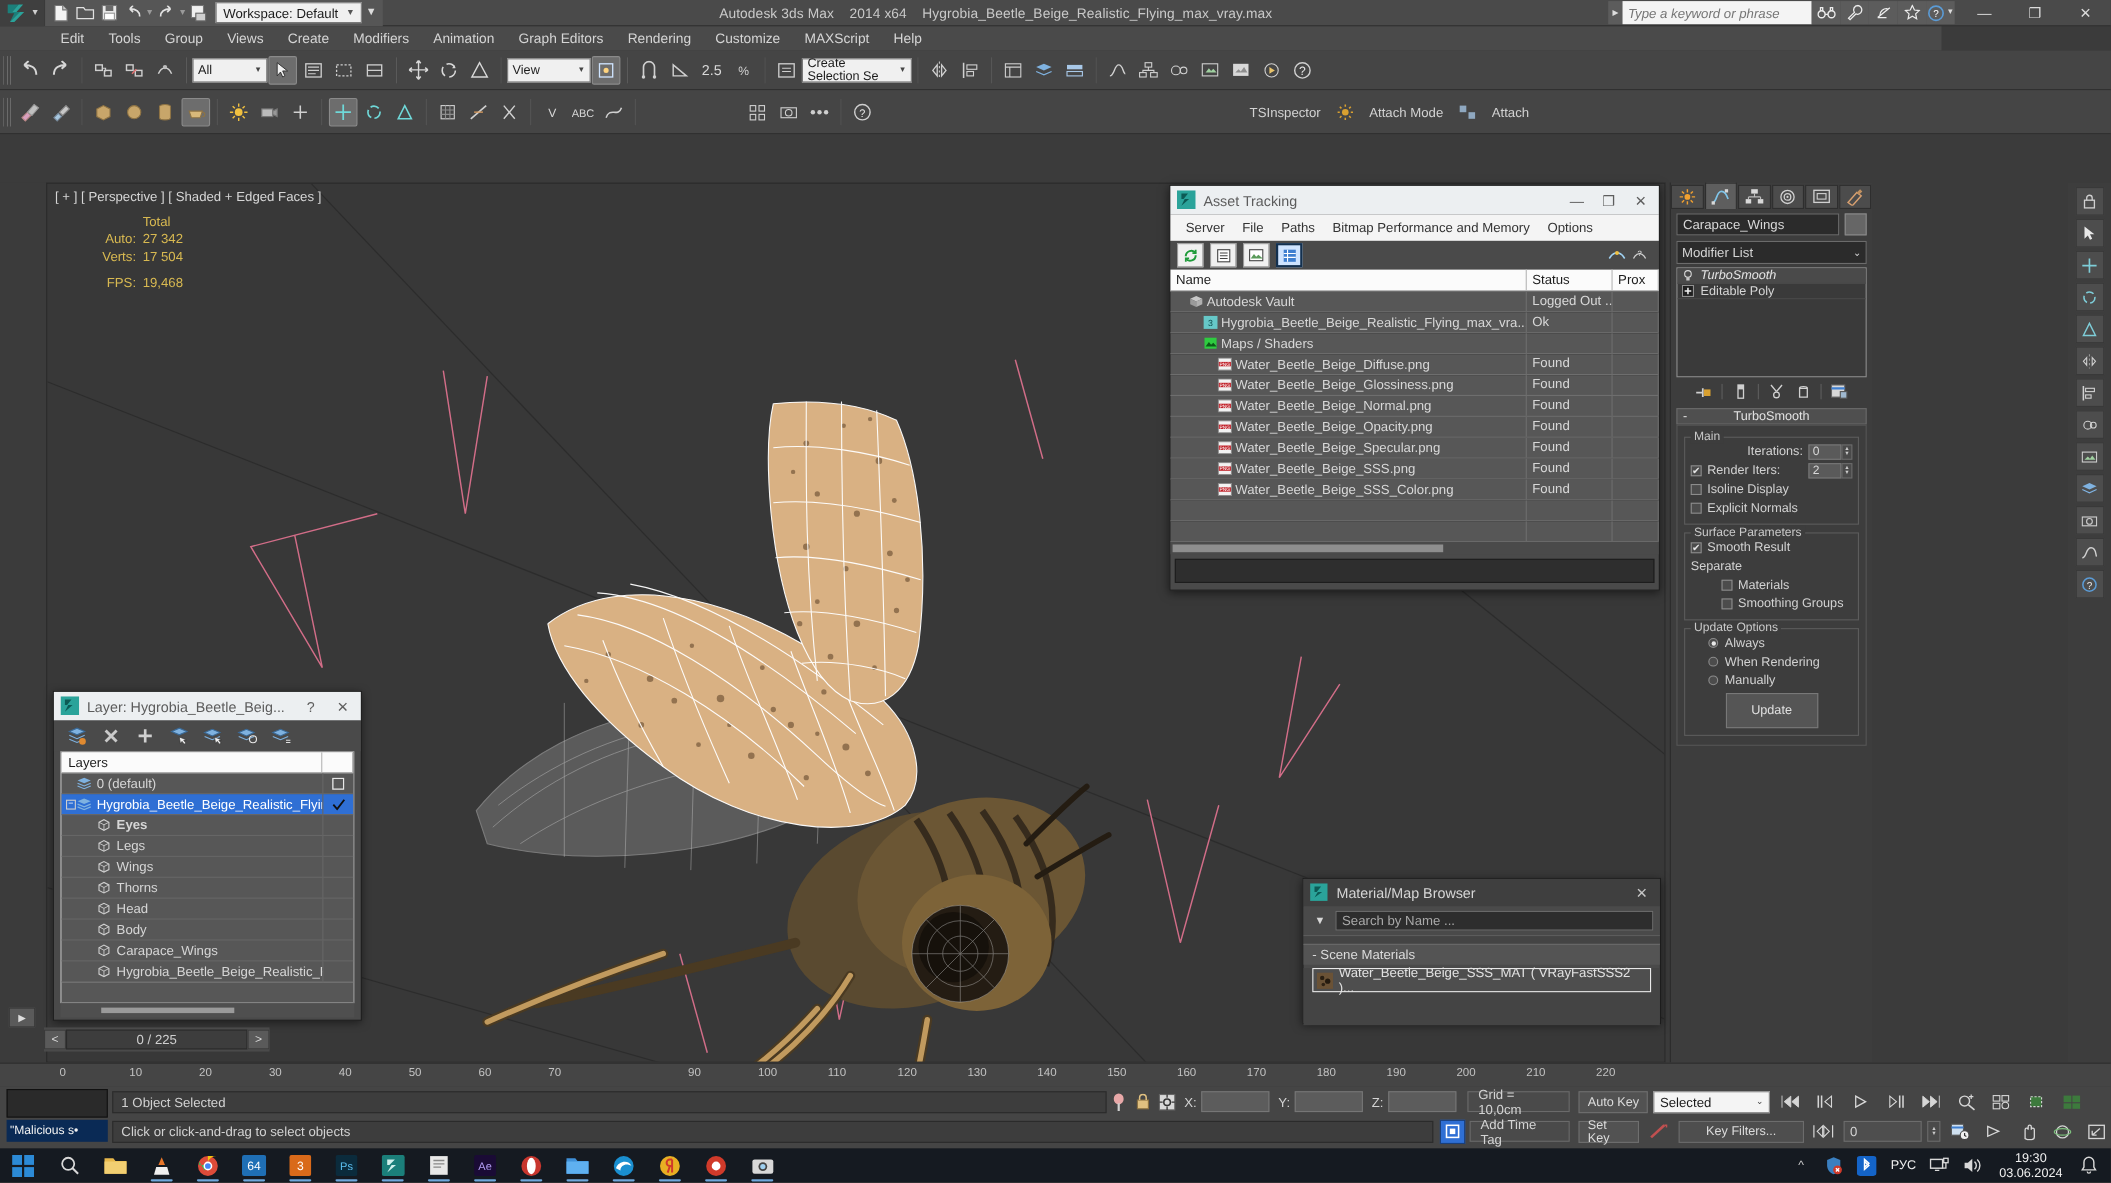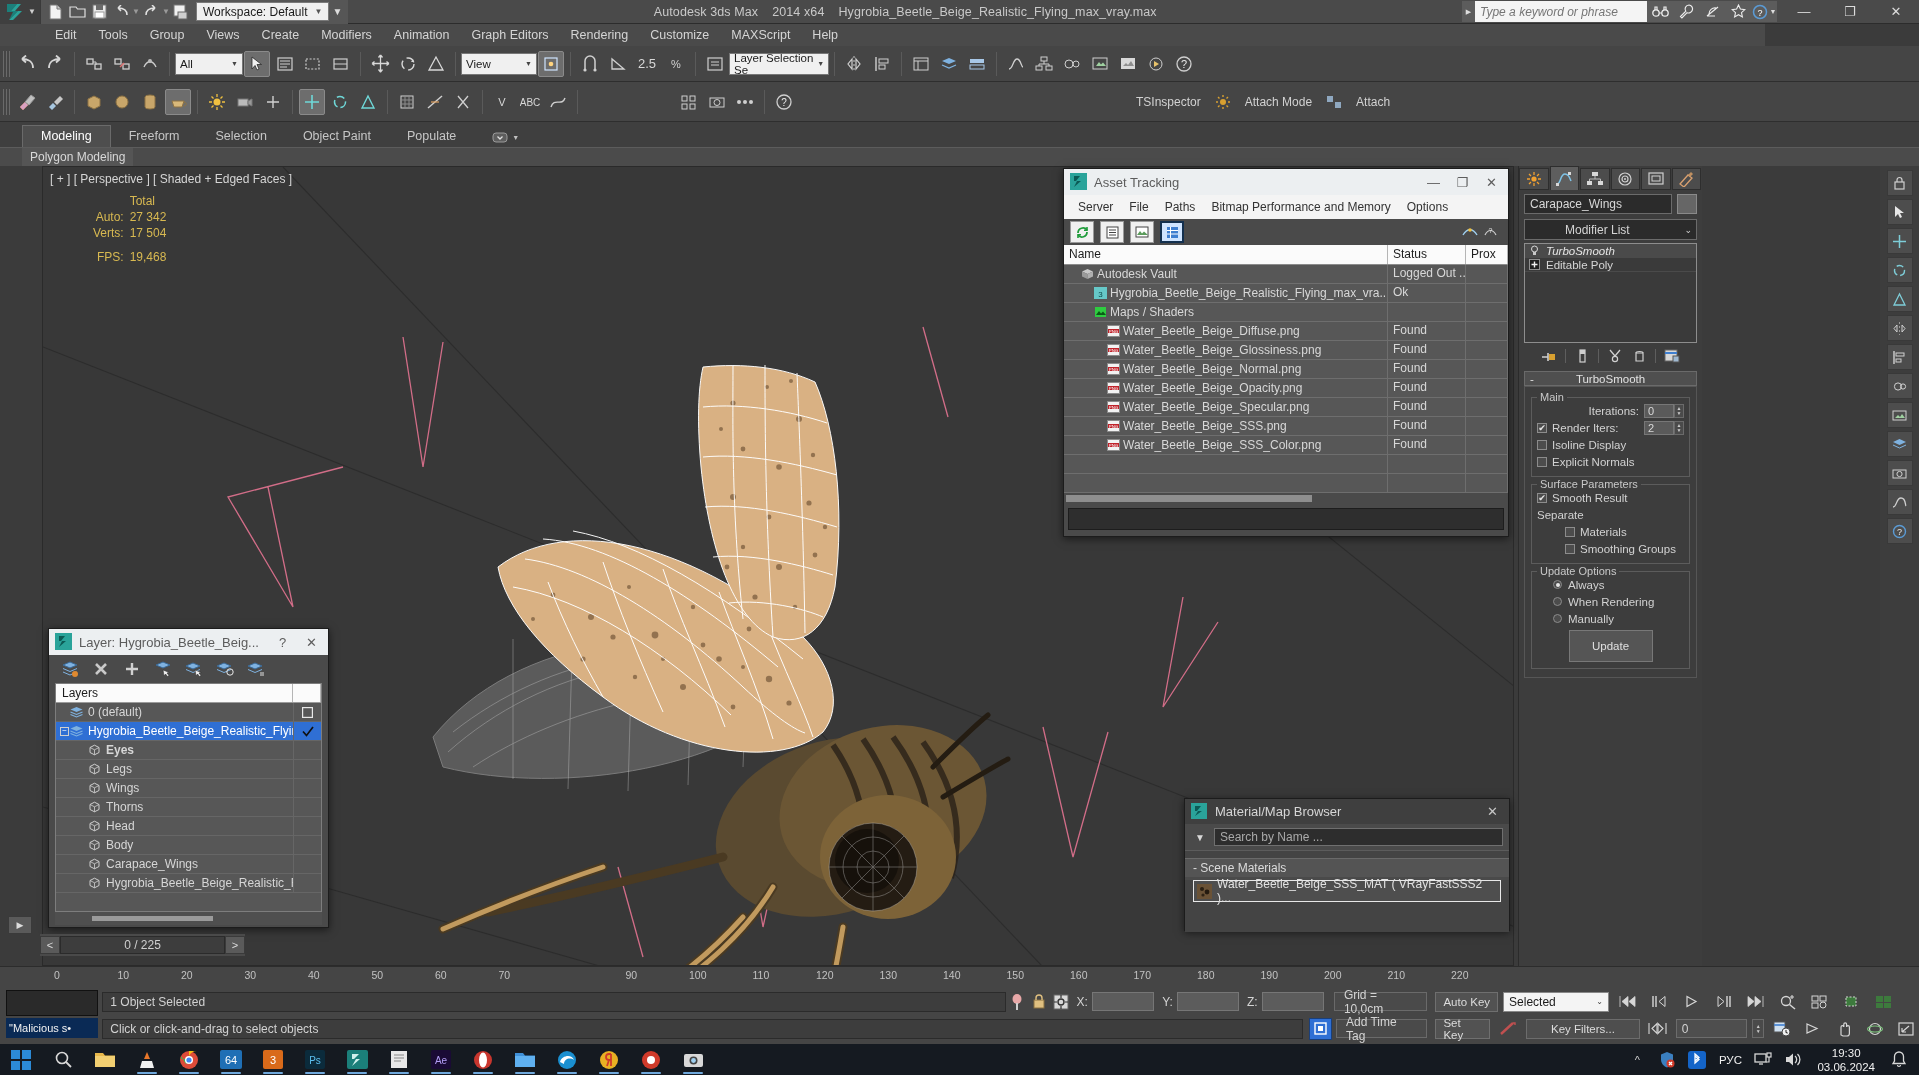--- a/index.html
+++ b/index.html
@@ -157,21 +157,21 @@
   .cp-tabs{ height:24px; display:flex; align-items:flex-end; background:#3d3d3d;}
   .cp-tab{ width:30px;height:22px;display:flex;align-items:center;justify-content:center;
     background:#4c4c4c; border:1px solid #2e2e2e; margin-right:1px;}
   .cp-tab.active{ background:#5e5e5e; border-bottom:none; height:24px;}
   .cp-namerow{ display:flex; align-items:center; padding:4px 5px 2px 5px; }
   .cp-name{ flex:1;height:20px;background:#2b2b2b;border:1px solid #6b6b6b;color:#d8d8d8;
     font-size:12px;display:flex;align-items:center;padding:0 5px;}
   .cp-color{ width:20px;height:20px;background:#666;border:1px solid #8a8a8a;margin-left:5px;}
   .cp-modlist{ margin:3px 5px; height:21px; background:#2b2b2b; border:1px solid #6b6b6b;
     display:flex; align-items:center; padding:0 4px; color:#d4d4d4; font-size:12px;}
-  .cp-modlist .cv{flex:1;margin-left:36px;}
+  .cp-modlist .cv{flex:1;}
   .cp-stack{ margin:2px 5px; height:100px; background:#3a3a3a; border:1px solid #8d8d8d;}
   .cp-mrow{ height:14px; display:flex; align-items:center; padding-left:4px;
     color:#d6d6d6; font-size:11.5px; border-bottom:1px solid #4a4a4a;}
   .cp-mrow.italic{ font-style:italic; color:#e4e4e4;}
   .cp-stackbtns{ height:22px; display:flex; align-items:center; justify-content:center;
     gap:8px; margin-top:2px;}
   .cp-stackbtns .b{ width:16px;height:16px;display:flex;align-items:center;justify-content:center;}
   .cp-stackbtns .sp{ width:1px;height:14px;background:#5e5e5e;}
   .roll-hdr{ margin:4px 5px 0 5px; height:15px; background:#4f4f4f; border:1px solid #6a6a6a;
     display:flex; align-items:center; color:#e2e2e2; font-size:11.5px; }
@@ -468,21 +468,21 @@
         </svg>
       </div>
     <div class="tsep"></div>
     <div class="tbtn">
       <svg width="18" height="16" viewBox="0 0 18 16">
           <rect x="2" y="2" width="14" height="12" fill="none" stroke="#cfcfcf" stroke-width="1.2"></rect>
           <path d="M5 6h8M5 9h8" stroke="#cfcfcf"></path>
         </svg>
       </div>
     <div class="combo" style="width:100px">
-      <span class="cv">Layer Selection Se</span>
+      <span class="cv">Create Selection Se</span>
       <span class="ca">▼</span>
     </div>
     <div class="tsep"></div>
     <div class="tbtn">
       <svg width="18" height="18" viewBox="0 0 18 18">
           <path d="M9 1v16" stroke="#c9c9c9" stroke-dasharray="2 2"></path>
           <path d="M7 4L3 9l4 5zM11 4l4 5-4 5z" fill="none" stroke="#d0d0d0" stroke-width="1.2"></path>
         </svg>
       </div>
     <div class="tbtn">
@@ -709,39 +709,20 @@
     <div class="tbtn">
         <svg width="20" height="18" viewBox="0 0 20 18">
           <rect x="3" y="3" width="6" height="6" fill="#8fa8c0"></rect>
           <rect x="11" y="9" width="6" height="6" fill="#8fa8c0"></rect>
         </svg>
       </div>
     <div class="tb-lbl">Attach</div>
     <div style="flex:1"></div>
   </div>
 
-  <div class="ribbon">
-    <div class="ribtabs" id="ribtabs">
-        <div class="ribtab active">Modeling</div>
-        <div class="ribtab">Freeform</div>
-        <div class="ribtab">Selection</div>
-        <div class="ribtab">Object Paint</div>
-        <div class="ribtab">Populate</div>
-        <div class="ribtab" style="display: flex; align-items: center;">
-          <svg width="16" height="11" viewBox="0 0 16 11">
-            <rect x="1" y="1" width="14" height="9" rx="3" fill="#5e5e5e" stroke="#9a9a9a"></rect>
-            <path d="M5.5 4.5l2.5 2.5 2.5-2.5" fill="none" stroke="#e0e0e0" stroke-width="1.3"></path>
-          </svg>
-          <span style="font-size:7px;color:#c0c0c0;margin-left:4px">▼</span>
-        </div>
-      </div>
-    <div class="ribpanel">
-      <span>Polygon Modeling</span>
-    </div>
-  </div>
 
   <div class="vp-left-strip">
     <div style="position:absolute;left:8px;top:750px;width:24px;height:18px;background:#5a5a5a;border:1px solid #3a3a3a;display:flex;align-items:center;justify-content:center;color:#ddd;font-size:9px;">▶</div>
   </div>
 
   <div class="viewport">
     <svg width="1472" height="800" viewBox="0 0 1472 800" style="position:absolute;left:0;top:0;">
       <rect width="1472" height="800" fill="#383838"></rect>
 
       <g stroke="#2c2c2c" stroke-width="1.1" fill="none">

